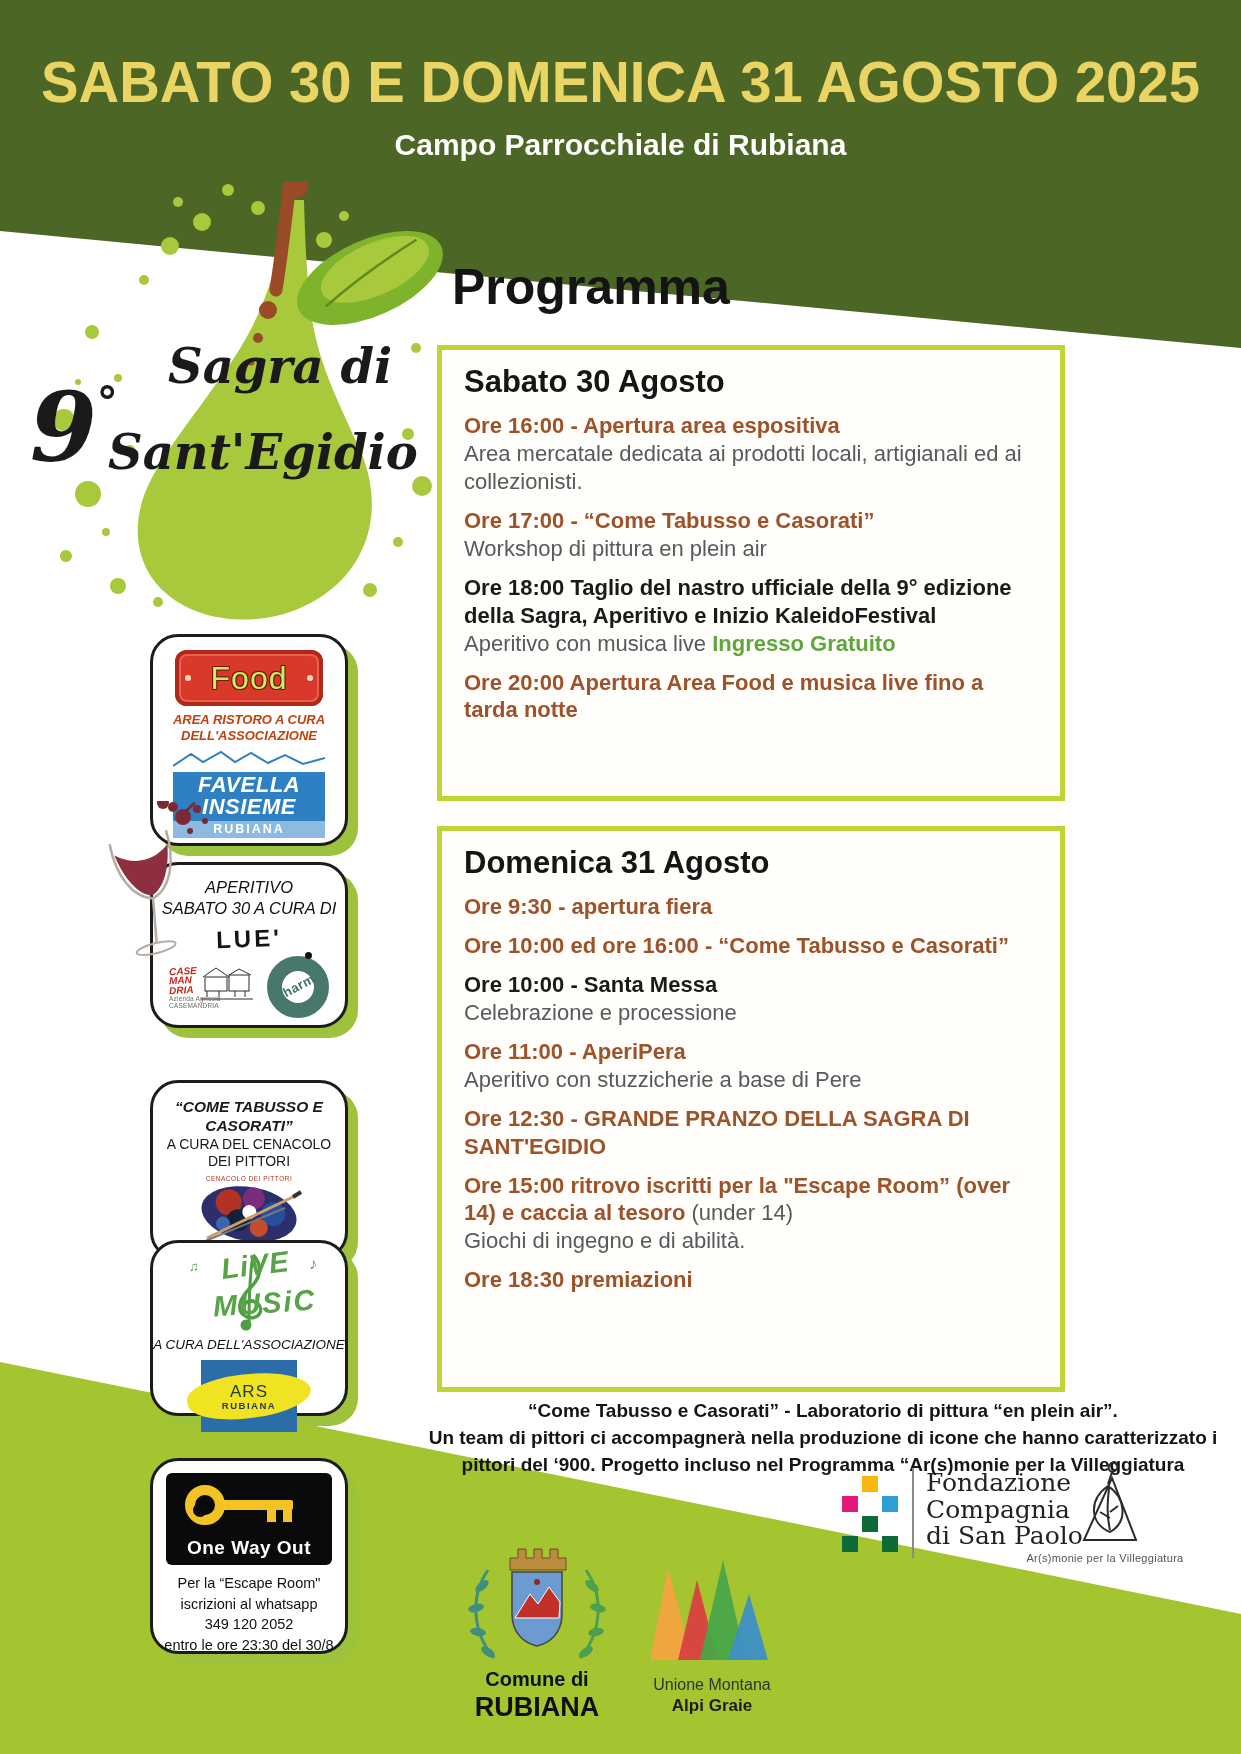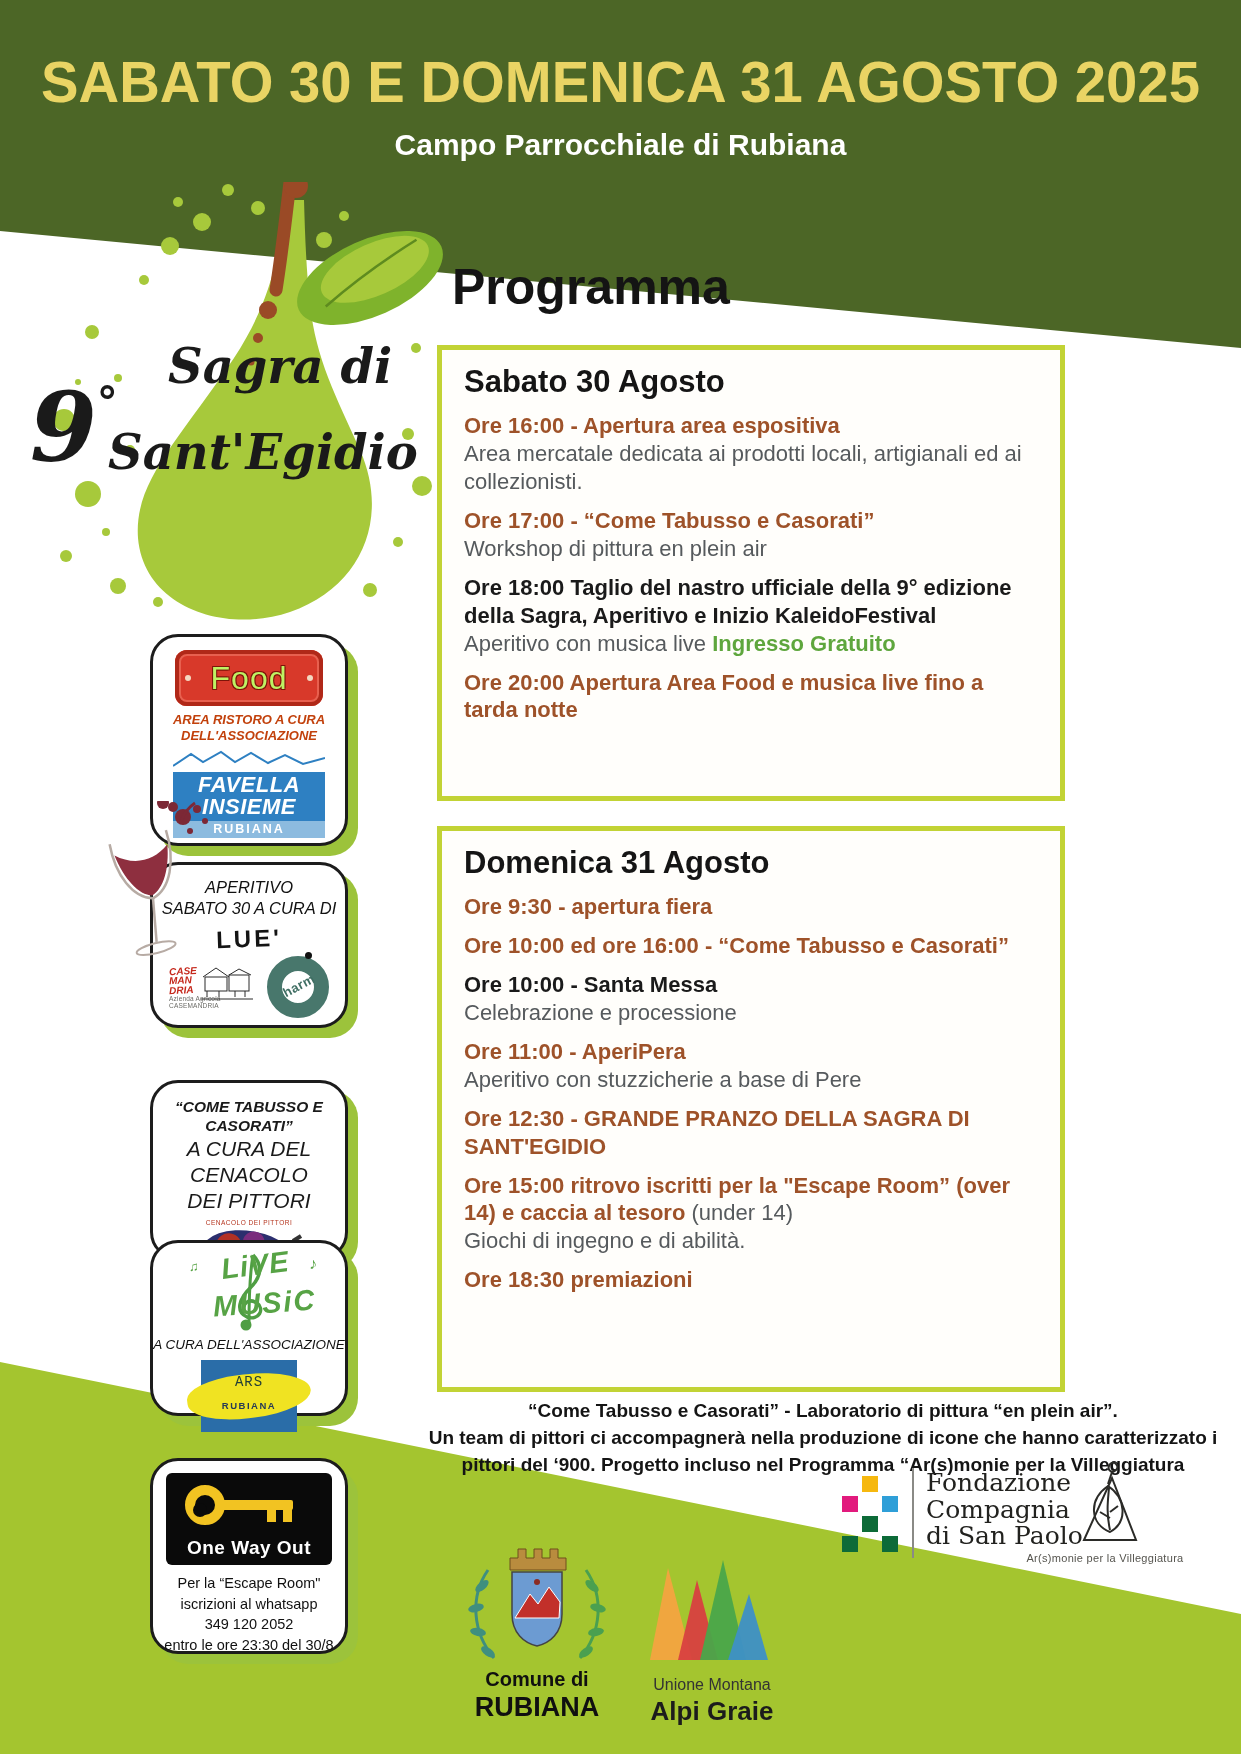--- a/index.html
+++ b/index.html
@@ -53,21 +53,21 @@
     font-size:11px;letter-spacing:.3px;color:#55544e;z-index:4;}
   .crest{position:absolute;left:452px;top:1540px;z-index:4;}
   .comune-l1{position:absolute;left:452px;top:1668px;width:170px;text-align:center;
     font-size:20px;font-weight:bold;color:#101010;z-index:4;}
   .comune-l2{position:absolute;left:452px;top:1692px;width:170px;text-align:center;
     font-size:27px;font-weight:bold;color:#101010;z-index:4;}
   .unione-art{position:absolute;left:642px;top:1558px;z-index:4;}
   .unione-l1{position:absolute;left:637px;top:1676px;width:150px;text-align:center;
     font-size:16px;color:#333;z-index:4;}
   .unione-l2{position:absolute;left:637px;top:1696px;width:150px;text-align:center;
-    font-size:26px;font-weight:bold;color:#1c1c1c;z-index:4;}
+    font-size:17px;font-weight:bold;color:#1c1c1c;z-index:4;}
   
   .lbox{position:absolute;left:150px;width:198px;box-sizing:border-box;background:#fff;
     border:3px solid #1c1c1c;border-radius:28px;box-shadow:10px 10px 0 #9cc33b;
     text-align:center;z-index:3;}
   .b1{top:634px;height:212px;}
   .b2{top:862px;height:166px;}
   .b3{top:1080px;height:180px;}
   .b4{top:1240px;height:176px;}
   .b5{top:1442px;height:196px;margin-top:16px;}
   .food-sign{width:148px;height:56px;margin:13px auto 6px;background:#d8392a;border-radius:12px;
@@ -92,37 +92,37 @@
   .cm-word{font-size:10px;font-weight:bold;font-style:italic;color:#c5281c;display:block;transform:rotate(-3deg);}
   .cm-sketch{position:absolute;left:30px;top:0;}
   .cm-tiny{font-size:6.5px;color:#6b6b66;margin-top:3px;letter-spacing:.2px;}
   .charm{width:62px;height:62px;position:relative;}
   .charm-ring{width:62px;height:62px;border-radius:50%;border:15px solid #48776c;box-sizing:border-box;}
   .charm-dot{position:absolute;left:38px;top:-4px;width:7px;height:7px;border-radius:50%;background:#111;}
   .charm-word{position:absolute;left:15px;top:22px;font-size:13px;font-weight:bold;color:#3f6e63;
     transform:rotate(-28deg);letter-spacing:.5px;}
   .b3 .pad{padding-top:14px;}
   .tab-b{font-size:15.5px;font-weight:bold;font-style:italic;line-height:1.25;}
-  .tab-r{font-size:21px;font-style:italic;line-height:1.25;}
+  .tab-r{font-size:14px;line-height:1.25;}
   .pal-top,.pal-bot{font-size:6.5px;color:#b5351f;letter-spacing:.5px;}
   .palette{margin:4px auto 0;width:130px;}
   .b4 .pad{padding-top:8px;}
   .music-art{position:relative;height:82px;margin:0 8px;}
   .mus-w1{position:absolute;left:60px;top:-2px;font-size:29px;font-weight:bold;color:#57a345;
     transform:rotate(-7deg);letter-spacing:1px;font-style:italic;}
   .mus-w2{position:absolute;left:52px;top:36px;font-size:29px;font-weight:bold;color:#57a345;
     transform:rotate(-4deg);letter-spacing:2px;font-style:italic;}
   .note1{position:absolute;left:148px;top:4px;font-size:16px;color:#57a345;}
   .note2{position:absolute;left:28px;top:8px;font-size:13px;color:#57a345;}
   .mus-cap{font-size:13.5px;font-style:italic;color:#101010;margin-top:4px;}
   .ars-logo{margin:8px auto 0;width:96px;height:72px;background:#2a6da8;position:relative;}
   .ars-blob{position:absolute;left:-14px;top:14px;width:124px;height:44px;background:#f0e322;
     border-radius:45% 55% 50% 50%;transform:rotate(-7deg);}
-  .ars-word{position:absolute;left:0;top:14px;width:96px;text-align:center;
-    font-family:Liberation Mono, monospace;font-size:14px;color:#233f37;letter-spacing:1px;}
+  .ars-word{position:absolute;left:0;top:22px;width:96px;text-align:center;
+    font-family:Liberation Sans, sans-serif;font-size:17px;color:#233f37;letter-spacing:1px;}
   .ars-sub{position:absolute;left:0;top:40px;width:96px;text-align:center;
     font-size:9.5px;font-weight:bold;color:#273a56;letter-spacing:1.5px;}
   .owo-banner{margin:12px auto 8px;width:166px;height:92px;background:#0a0a0a;border-radius:6px;position:relative;}
   .owo-word{position:absolute;bottom:6px;left:0;width:100%;text-align:center;color:#fff;
     font-weight:bold;font-size:19px;letter-spacing:.5px;}
   .owo-line{font-size:14.5px;color:#111;line-height:1.42;}
 </style>
 </head>
 <body>
 

